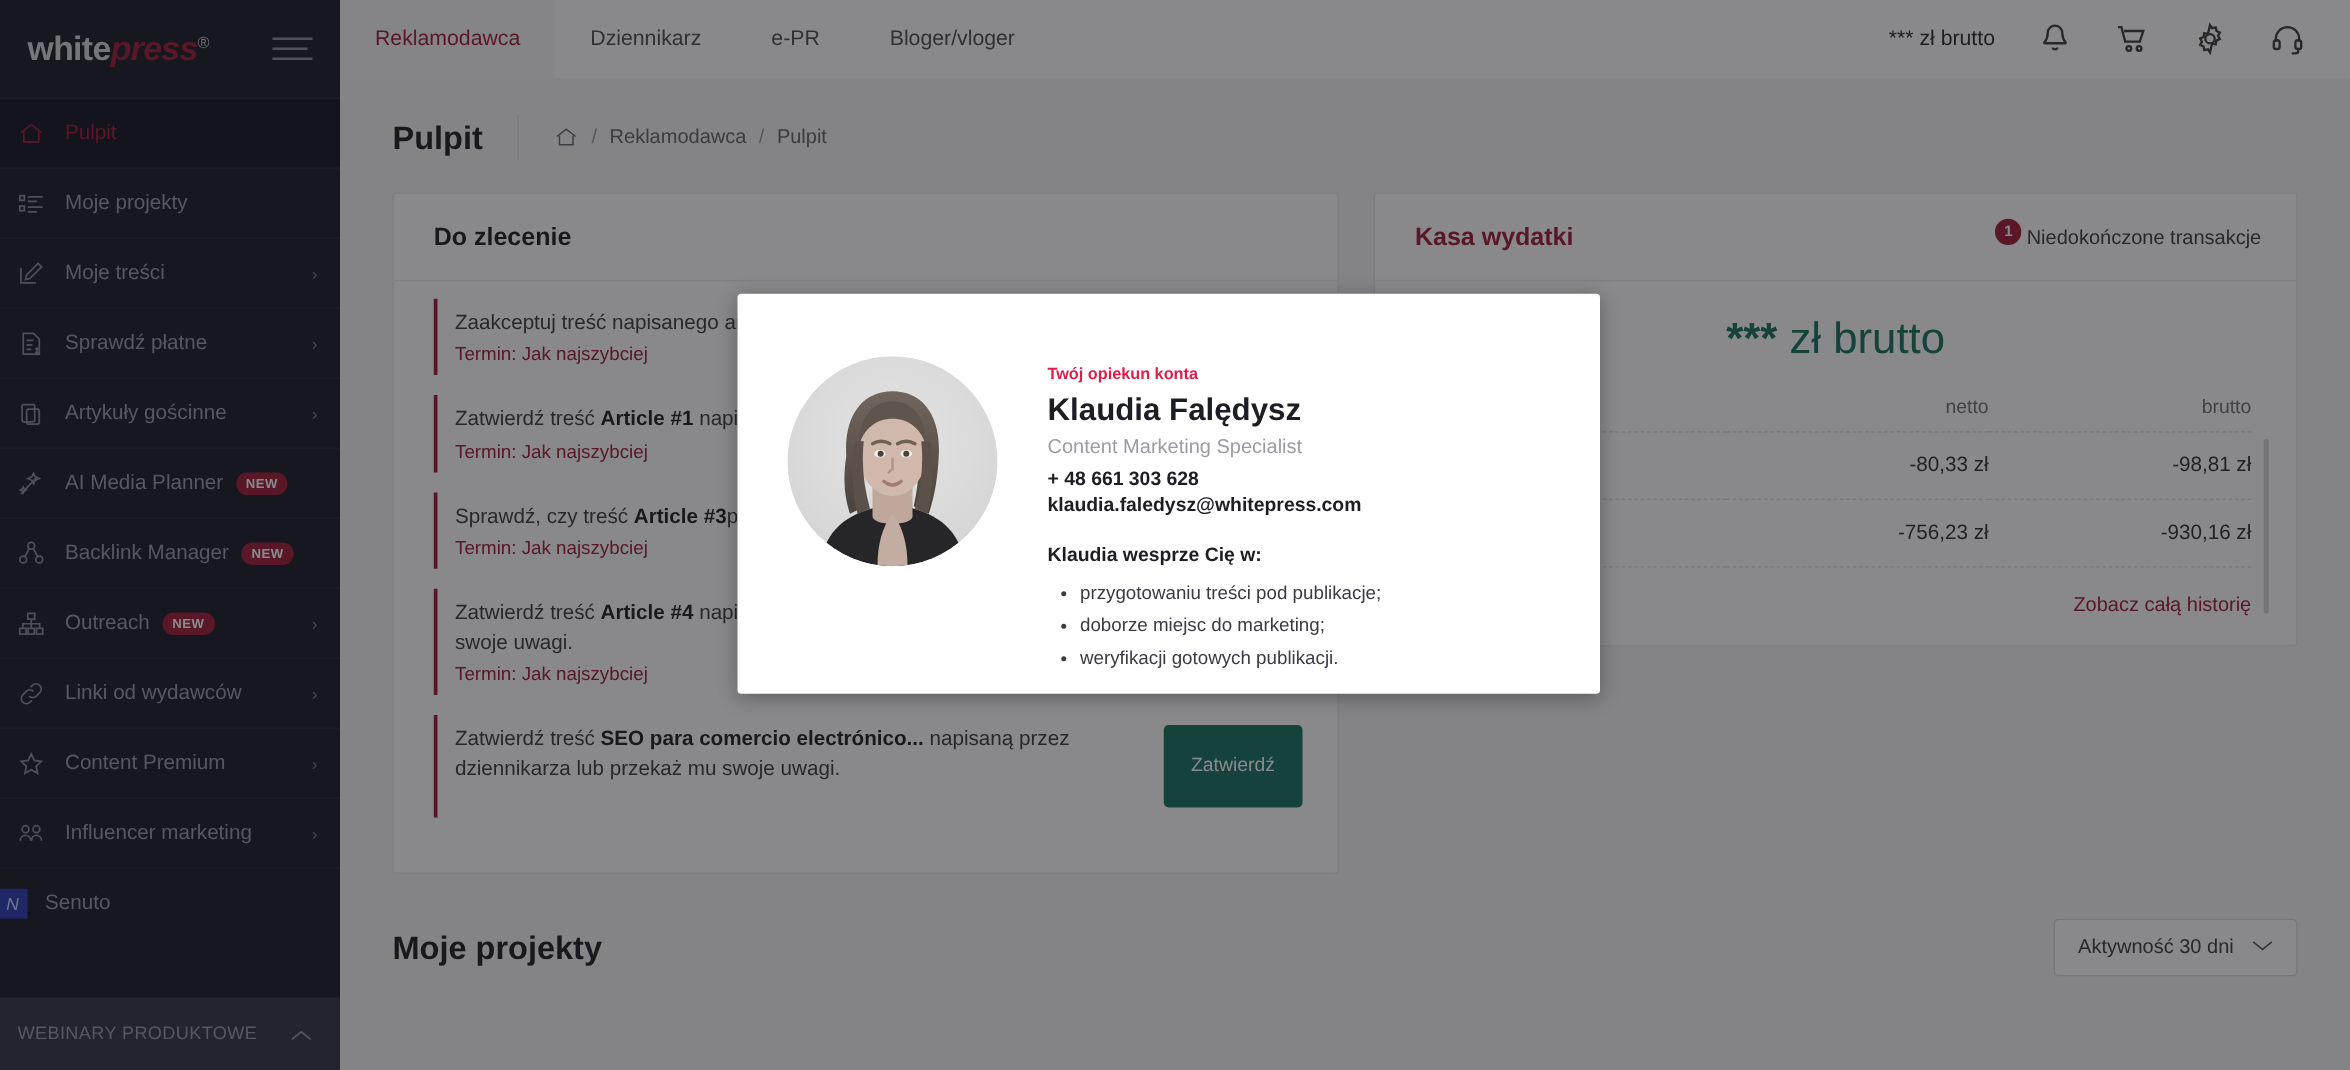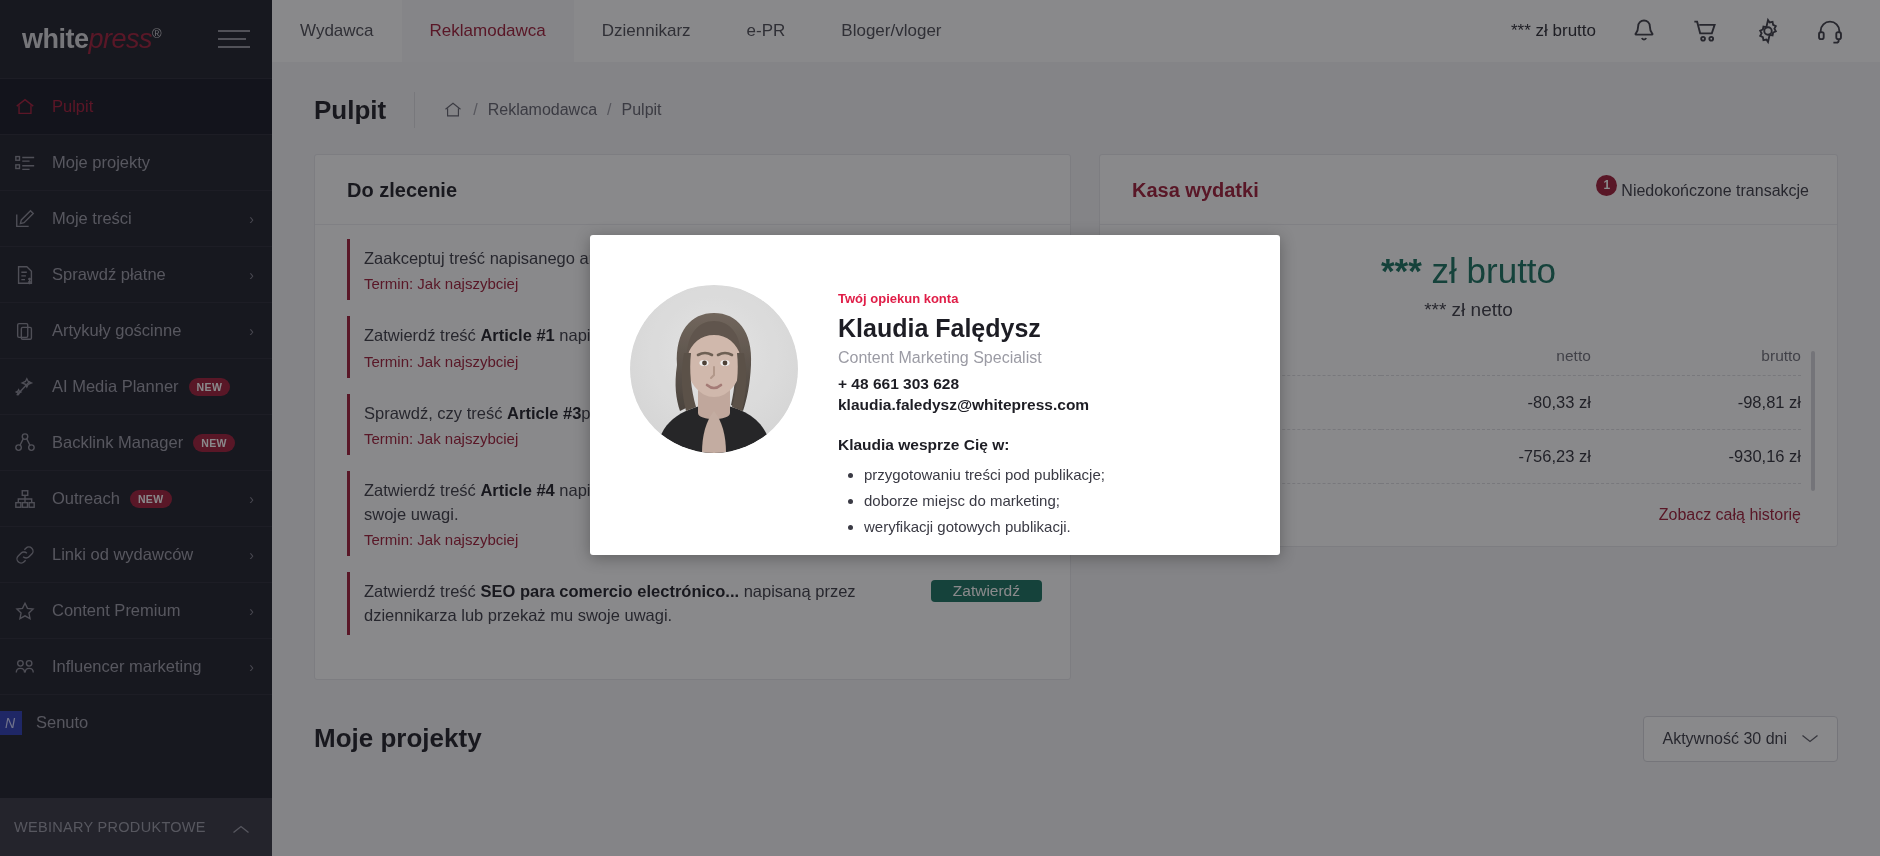--- a/index.html
+++ b/index.html
@@ -19,21 +19,21 @@
     z-index: 5;
   }
   .sidebar-logo {
     height: 78px;
     display: flex; align-items: center;
     padding: 0 22px;
     justify-content: space-between;
   }
   .logo-text { font-size: 27px; letter-spacing: -0.5px; }
   .logo-white { color: #d8d8dc; font-weight: bold; }
-  .logo-press { color: #9e1b36; font-style: italic; font-weight: 400; }
+  .logo-press { color: #9e1b36; font-style: italic; font-weight: 700; }
   .logo-reg { color: #c9c9cf; font-size: 13px; vertical-align: super; }
   .hamburger { display: flex; flex-direction: column; gap: 6px; width: 32px; cursor: pointer; }
   .hamburger span { display: block; height: 2px; background: #8e8e99; width: 100%; }
   .hamburger span:nth-child(2) { width: 86%; }
 
   .nav-list { display: flex; flex-direction: column; }
   .nav-item {
     position: relative;
     display: flex; align-items: center;
     height: 56px;
@@ -147,21 +147,21 @@
   }
   .todo-texts { flex: 1; padding-right: 18px; }
   .todo-line { font-size: 16.5px; color: #3a3a44; line-height: 1.42; }
   .todo-line b { font-weight: bold; color: #1d1d24; }
   .todo-term { font-size: 15px; color: #7c7c86; margin-top: 5px; }
   .todo-term span { color: #9e1b36; }
   .btn-approve {
     background: #17705e; color: #fff;
     border: none; border-radius: 4px;
     font-size: 15.5px;
-    padding: 2px 22px;
+    padding: 24px 22px;
     cursor: pointer;
     font-family: "Liberation Sans", sans-serif;
     white-space: nowrap;
     margin-top: 0;
   }
 
   .kasa-card { width: 740px; position: relative; }
   .unfinished { display: flex; align-items: flex-start; gap: 4px; }
   .badge-count {
     background: #9e1b36; color: #fff;
@@ -400,21 +400,20 @@
     <div class="sidebar-footer">
       <span>WEBINARY PRODUKTOWE</span>
       <span class="caret-up"><svg viewBox="0 0 24 14" width="18" height="11">
             <path d="M2 11 12 3l10 8" stroke="#9a9aa6" fill="none" stroke-width="1.8"></path>
           </svg></span>
     </div>
   </aside>
 
   <header class="topbar">
     <div class="top-tabs">
-      <div class="top-tab">Wydawca</div>
       <div class="top-tab active">Reklamodawca</div>
       <div class="top-tab">Dziennikarz</div>
       <div class="top-tab">e-PR</div>
       <div class="top-tab">Bloger/vloger</div>
     </div>
     <div class="top-right">
       <div class="top-amount">*** zł brutto</div>
       <span class="top-icon"><svg viewBox="0 0 24 24" width="28" height="28">
             <path d="M12 3a5 5 0 0 0-5 5c0 4-1.6 5.6-2.2 6.3-.3.3-.1.8.3.8h13.8c.4 0 .6-.5.3-.8C18.6 13.6 17 12 17 8a5 5 0 0 0-5-5z"></path>
             <path d="M10.2 18a1.9 1.9 0 0 0 3.6 0"></path>
@@ -504,21 +503,20 @@
       <section class="card kasa-card">
         <div class="card-head">
           <div class="card-title red">Kasa wydatki</div>
           <div class="unfinished">
             <span class="badge-count">1</span>
             <span class="unfinished-label">Niedokończone transakcje</span>
           </div>
         </div>
         <div class="kasa-body">
           <div class="kasa-brutto"><span>***</span> <span class="unit">zł brutto</span></div>
-          <div class="kasa-netto">*** zł netto</div>
 
           <table class="kasa-table">
             <thead>
               <tr>
                 <th></th>
                 <th>netto</th>
                 <th>brutto</th>
               </tr>
             </thead>
             <tbody>

